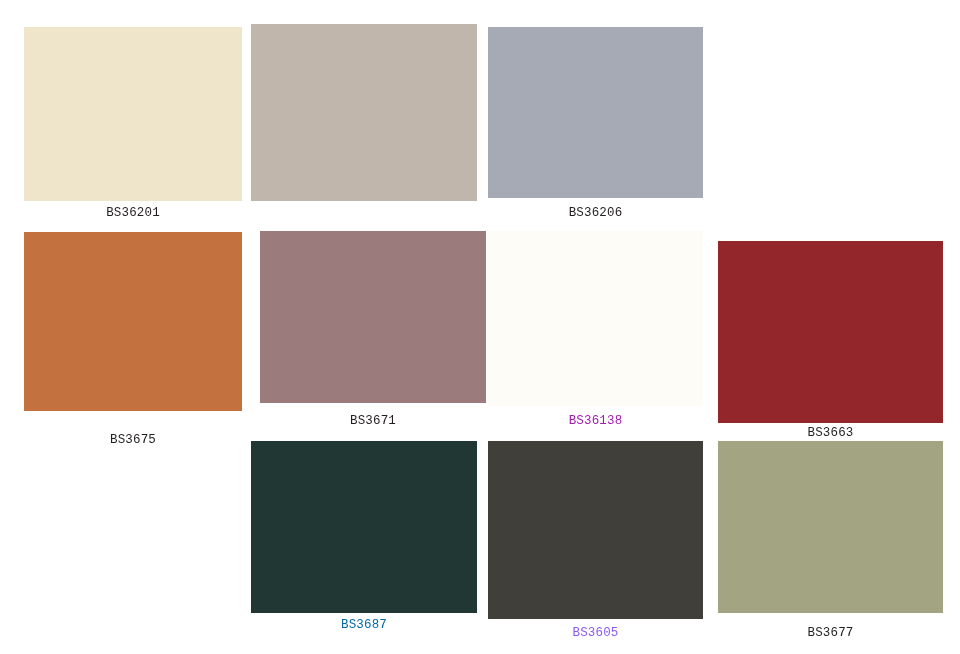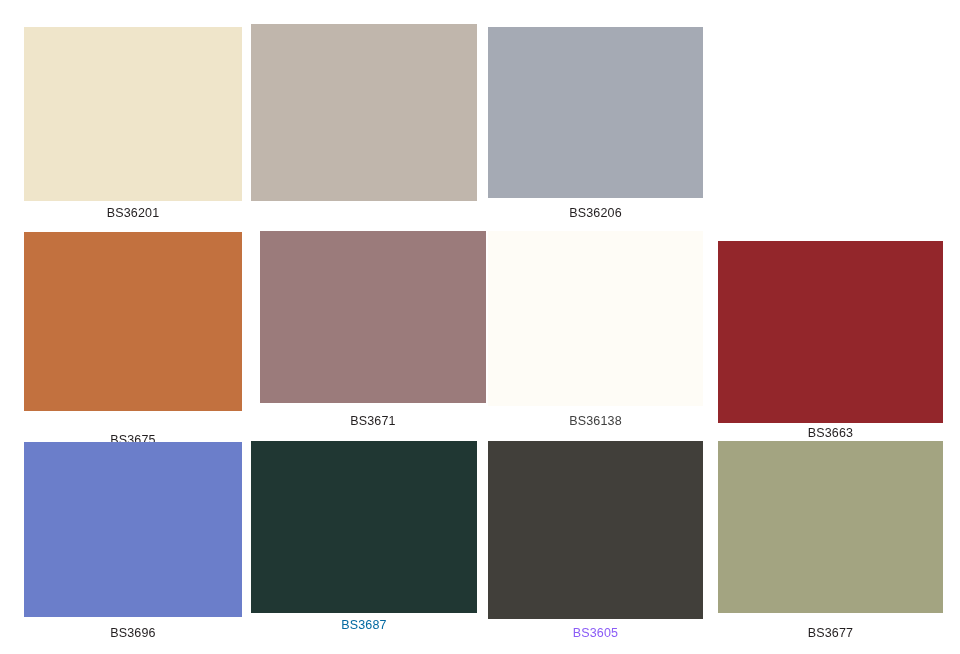--- a/index.html
+++ b/index.html
@@ -32,21 +32,21 @@
     box-sizing: border-box;
   }
   .swatch-label {
     position: absolute;
     left: 0;
     width: 100%;
     text-align: center;
     font-size: 12.5px;
     line-height: 1;
     color: #231f20;
-    font-family: Liberation Sans, sans-serif;
+    font-family: Liberation Mono, monospace;
     letter-spacing: 0.15px;
     white-space: nowrap;
   }
 </style>
 </head>
 <body>
 
 <div id="swatch-board" style="background: rgb(255, 255, 255);">
     <div class="swatch-cell" style="left: 24px; top: 27px; width: 218px; height: 198px;">
       <div class="swatch-chip" style="height: 174px; background: rgb(239, 229, 202);"></div>
@@ -62,29 +62,25 @@
     <div class="swatch-cell" style="left: 24px; top: 232px; width: 218px; height: 205px;">
       <div class="swatch-chip" style="height: 179px; background: rgb(194, 113, 63);"></div>
       <div class="swatch-label" style="top: 202px; color: rgb(35, 31, 32);">BS3675</div>
     </div>
     <div class="swatch-cell" style="left: 260px; top: 231px; width: 226px; height: 202px;">
       <div class="swatch-chip" style="height: 172px; background: rgb(155, 123, 123);"></div>
       <div class="swatch-label" style="top: 184px; color: rgb(35, 31, 32);">BS3671</div>
     </div>
     <div class="swatch-cell" style="left: 488px; top: 231px; width: 215px; height: 202px;">
       <div class="swatch-chip" style="height: 175px; background: rgb(254, 252, 246);"></div>
-      <div class="swatch-label" style="top: 184px; color: #404040;">BS36138</div>
+      <div class="swatch-label" style="top: 184px; color: #a21caf;">BS36138</div>
     </div>
     <div class="swatch-cell" style="left: 718px; top: 229px; width: 225px; height: 204px; margin-top: 12px;">
       <div class="swatch-chip" style="height: 182px; background: rgb(147, 38, 43);"></div>
       <div class="swatch-label" style="top: 186px; color: rgb(35, 31, 32);">BS3663</div>
-    </div>
-    <div class="swatch-cell" style="left: 24px; top: 442px; width: 218px; height: 203px;">
-      <div class="swatch-chip" style="height: 175px; background: rgb(107, 126, 202);"></div>
-      <div class="swatch-label" style="top: 185px; color: rgb(35, 31, 32);">BS3696</div>
     </div>
     <div class="swatch-cell" style="left: 251px; top: 441px; width: 226px; height: 204px;">
       <div class="swatch-chip" style="height: 172px; background: rgb(32, 55, 51);"></div>
       <div class="swatch-label" style="top: 178px; color: #0369a1;">BS3687</div>
     </div>
     <div class="swatch-cell" style="left: 488px; top: 441px; width: 215px; height: 204px;">
       <div class="swatch-chip" style="height: 178px; background: rgb(65, 63, 58);"></div>
       <div class="swatch-label" style="top: 186px; color: #8b5cf6;">BS3605</div>
     </div>
     <div class="swatch-cell" style="left: 718px; top: 441px; width: 225px; height: 204px;">

